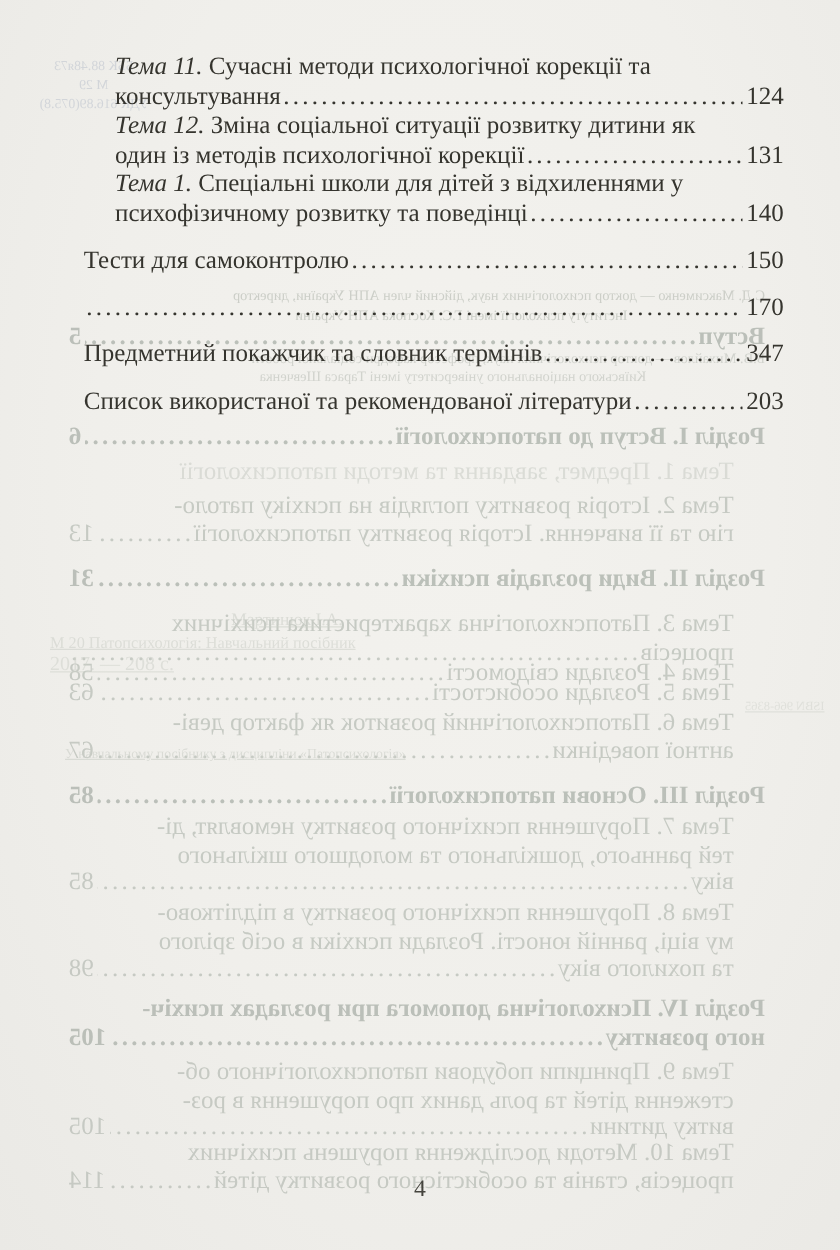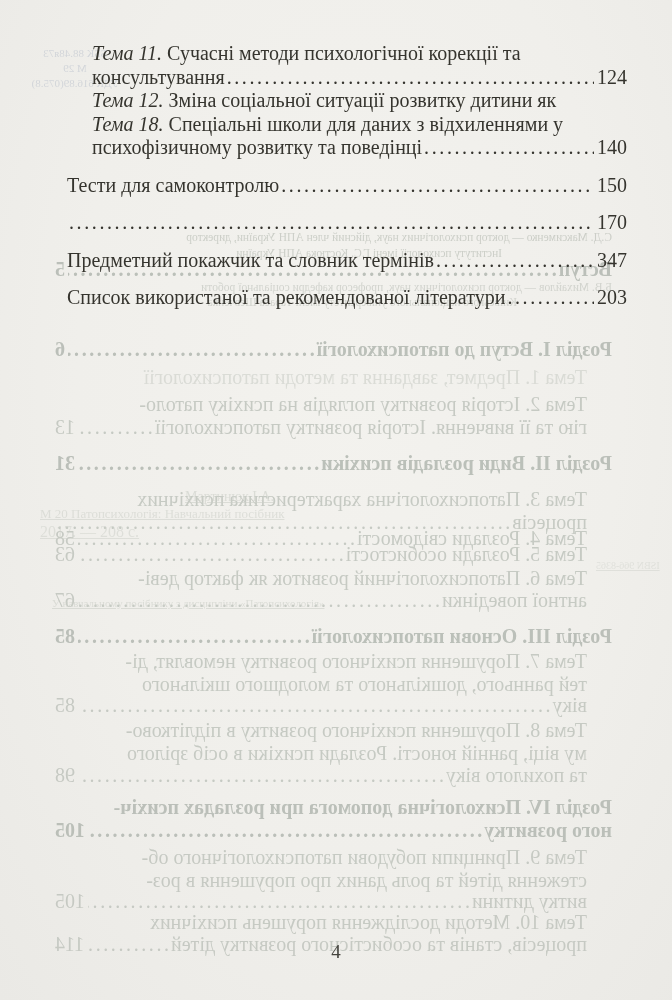--- a/index.html
+++ b/index.html
@@ -211,21 +211,26 @@
 
   <div class="front">
     <div class="sub">
       <div><span class="it">Тема 11.</span><span> Сучасні методи психологічної корекції та</span></div>
       <div class="row">
           <span class="t">консультування</span>
           <span class="dots"></span>
           <span class="pg">124</span>
         </div>
       <div><span class="it">Тема 12.</span><span> Зміна соціальної ситуації розвитку дитини як</span></div>
-      <div><span class="it">Тема 18.</span><span> Спеціальні школи для даних з відхиленнями у</span></div>
+      <div class="row">
+          <span class="t">один із методів психологічної корекції</span>
+          <span class="dots"></span>
+          <span class="pg">131</span>
+        </div>
+      <div><span class="it">Тема 1.</span><span> Спеціальні школи для дітей з відхиленнями у</span></div>
       <div class="row">
           <span class="t">психофізичному розвитку та поведінці</span>
           <span class="dots"></span>
           <span class="pg">140</span>
         </div>
     </div>
 
     <div class="row major">
         <span class="t">Тести для самоконтролю</span>
         <span class="dots"></span>

